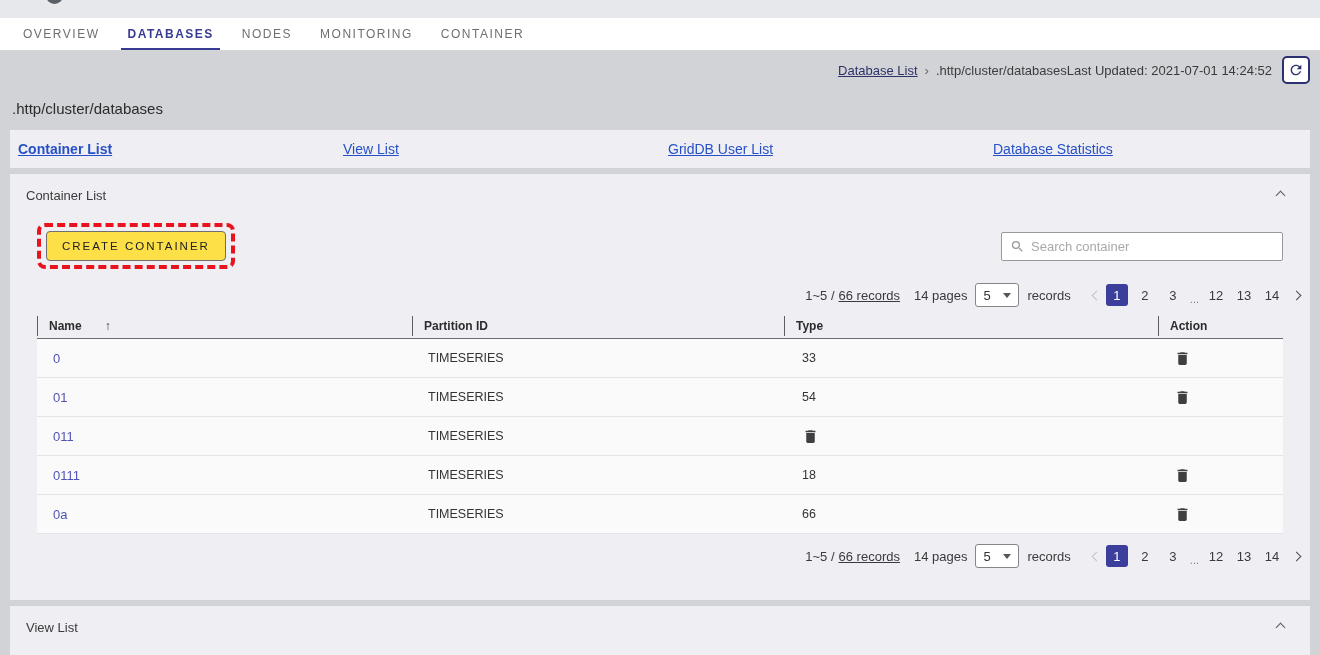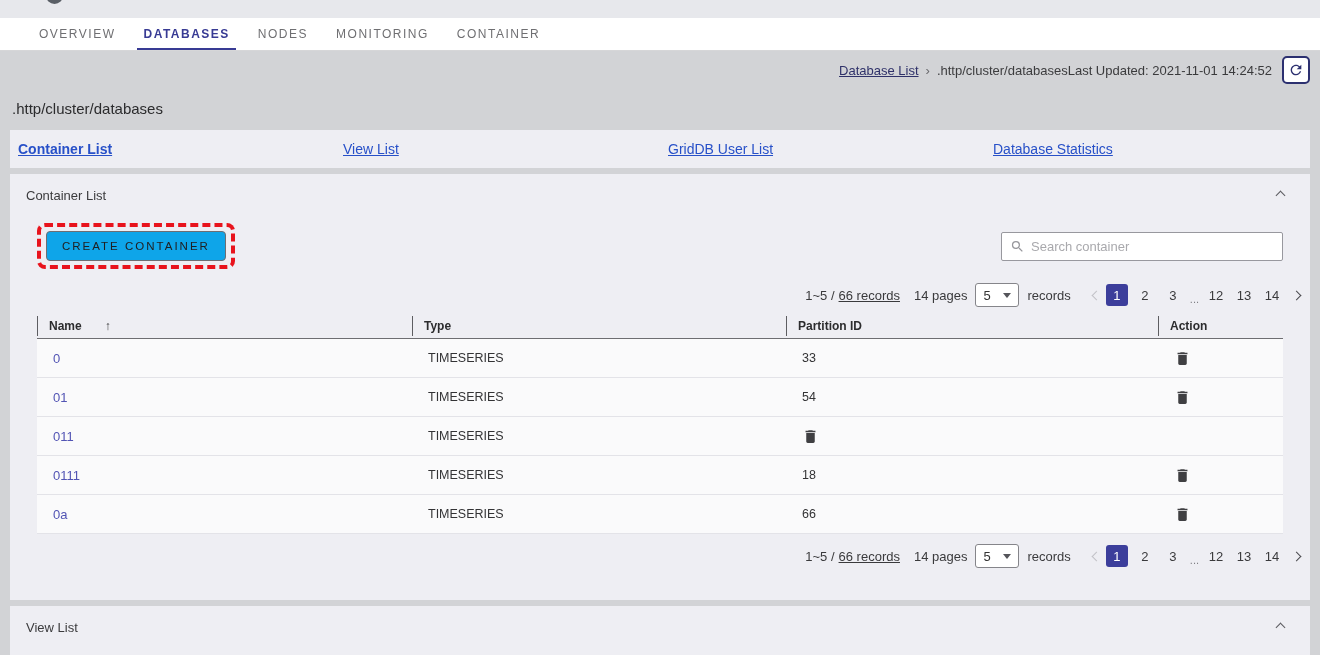--- a/index.html
+++ b/index.html
@@ -5,21 +5,21 @@
   * { margin:0; padding:0; box-sizing:border-box; }
   html,body { width:1320px; height:655px; overflow:hidden; }
   body { font-family:"Liberation Sans", sans-serif; background:#d2d3d6; }
   .app { position:relative; width:1320px; height:655px; overflow:hidden; }
 
   
   .topstrip { position:relative; height:18px; background:#e7e8ec; }
   .logo-sliver { position:absolute; left:46px; top:-13px; width:17px; height:17px; border-radius:50%; background:#5a5f66; }
 
   
-  .tabbar { height:33px; background:#ffffff; display:flex; align-items:stretch; padding-left:25px; border-bottom:1px solid #d6d6d8; }
+  .tabbar { height:33px; background:#ffffff; display:flex; align-items:stretch; padding-left:9px; border-bottom:1px solid #d6d6d8; }
   .tab { position:relative; display:flex; align-items:center; padding:0 14px; font-size:12px; letter-spacing:1.5px; color:#6f6f72; cursor:pointer; }
   .tab.active { color:#383b94; font-weight:700; }
   .tab.active::after { content:""; position:absolute; left:8px; right:8px; bottom:0; height:2px; background:#383b94; }
 
   .main { padding:0 10px; }
 
   
   .crumbrow { height:38px; display:flex; align-items:center; justify-content:flex-end; }
   .crumb-left { display:flex; align-items:center; gap:7px; font-size:13px; color:#3c3c3e; }
   .crumb-link { color:#2f3169; text-decoration:underline; cursor:pointer; }
@@ -40,21 +40,21 @@
   .panel { background:#eeeef3; margin-top:6px; position:relative; }
   .panel-header { display:flex; align-items:center; justify-content:space-between; padding:14px 26px 6px 16px; }
   .panel-title { font-size:13px; color:#3b3b3d; }
   .chev { display:inline-block; width:7px; height:7px; border-left:1.5px solid #5b5b5f; border-bottom:1.5px solid #5b5b5f; }
   .chev-up { transform:rotate(135deg); }
   .chev-left { transform:rotate(45deg); }
   .chev-right { transform:rotate(-135deg); }
 
   .toolbar { position:relative; height:64px; margin-top:14px; }
   .create-wrap { position:absolute; left:27px; top:0; border:4px dashed #e8131c; border-radius:8px; padding:4px 5px; }
-  .create-btn { background:#0ea5e9; border:1px solid #6e6e72; border-radius:4px; padding:8px 15px; font-family:"Liberation Sans", sans-serif; font-size:11.5px; font-weight:500; letter-spacing:2px; color:#202022; cursor:pointer; }
+  .create-btn { background:#fde047; border:1px solid #6e6e72; border-radius:4px; padding:8px 15px; font-family:"Liberation Sans", sans-serif; font-size:11.5px; font-weight:500; letter-spacing:2px; color:#202022; cursor:pointer; }
   .search-box { position:absolute; right:27px; top:9px; width:282px; height:29px; background:#fff; border:1px solid #98989e; border-radius:2px; display:flex; align-items:center; padding:0 8px; }
   .search-box input { border:none; outline:none; flex:1; font-size:13px; color:#333; background:transparent; margin-left:6px; font-family:"Liberation Sans", sans-serif; }
   .search-box input::placeholder { color:#a9a9ad; }
 
   
   .pagination { display:flex; align-items:center; justify-content:flex-end; padding-right:10px; font-size:13px; color:#3a3a3c; }
   .pagination.top { margin-top:-4px; }
   .pagination.bottom { margin-top:10px; padding-bottom:32px; }
   .pg-range { margin-right:4px; }
   .pg-records-link { text-decoration:underline; cursor:pointer; }
@@ -107,21 +107,21 @@
 
   <div class="main">
 
     <div class="crumbrow">
       <div class="crumb-left">
         <span class="crumb-link">Database List</span>
         <span class="crumb-sep">›</span>
         <span>.http/cluster/databases</span>
       </div>
       <div class="crumb-right">
-        <span class="last-updated">Last Updated: 2021-11-01 14:24:52</span>
+        <span class="last-updated">Last Updated: 2021-07-01 14:24:52</span>
         <button class="refresh-btn">
           <span style="display:flex;">
             <svg width="16" height="16" viewBox="0 0 24 24">
                 <path fill="#2c3070" d="M17.65 6.35C16.2 4.9 14.21 4 12 4c-4.42 0-7.99 3.58-7.99 8s3.57 8 7.99 8c3.73 0 6.84-2.55 7.73-6h-2.08c-.82 2.33-3.04 4-5.65 4-3.31 0-6-2.69-6-6s2.69-6 6-6c1.66 0 3.14.69 4.22 1.78L13 11h7V4l-2.35 2.35z"></path>
               </svg>
           </span>
         </button>
       </div>
     </div>
 
@@ -177,22 +177,22 @@
             <span class="chev chev-right"></span>
           </span>
       </div>
 
       <div class="table">
         <div class="thead">
           <div class="th col-name">
             <span>Name</span>
             <span class="sort-arrow">↑</span>
           </div>
+          <div class="th col-part">Partition ID</div>
           <div class="th col-type">Type</div>
-          <div class="th col-part">Partition ID</div>
           <div class="th col-action">Action</div>
         </div>
 
         <div class="trow">
           <div class="td name col-name"><a class="row-link">0</a></div>
           <div class="td col-type">TIMESERIES</div>
           <div class="td col-part">33</div>
           <div class="col-action">
               <button class="trash-btn">
                 <span style="display:flex;">

